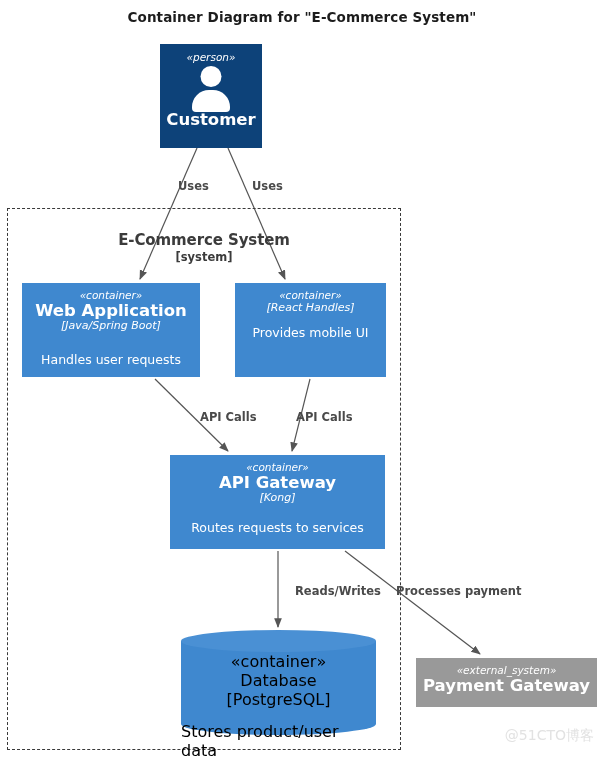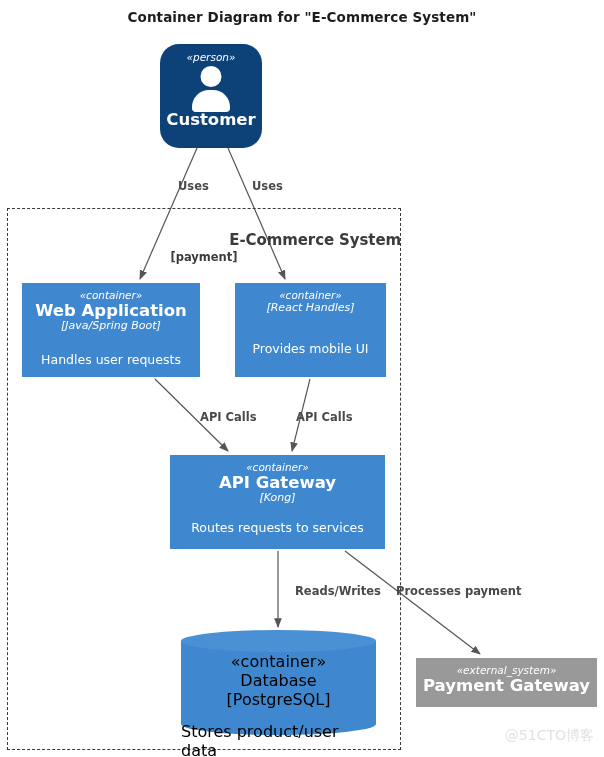--- a/index.html
+++ b/index.html
@@ -60,21 +60,20 @@
   .node {
     position: absolute;
     box-sizing: border-box;
     display: flex;
     flex-direction: column;
     align-items: center;
     overflow: hidden;
   }
   .node.person {
     background: #0d4279;
-    border-radius: 19px;
   }
   .node.container {
     background: #3f88cf;
   }
   .node.external {
     background: #999999;
   }
   .node .stereo {
     font-size: 10.5px;
     font-style: italic;
@@ -197,43 +196,43 @@
     <path d="M155,379 L228,451" stroke="#555555" stroke-width="1.2" fill="none" marker-end="url(#arrow)"></path>
 
     <path d="M310,379 L292,451" stroke="#555555" stroke-width="1.2" fill="none" marker-end="url(#arrow)"></path>
 
     <path d="M278,551 L278,627" stroke="#555555" stroke-width="1.2" fill="none" marker-end="url(#arrow)"></path>
 
     <path d="M345,551 L480,654" stroke="#555555" stroke-width="1.2" fill="none" marker-end="url(#arrow)"></path>
   </svg>
 
   <div class="boundary" style="left:7px; top:208px; width:394px; height:542px;"></div>
-  <div class="boundary-title" style="left:7px; top:231px; width:394px;text-align:right;">E-Commerce System</div>
-  <div class="boundary-stereo" style="left:7px; top:250px; width:394px;">[payment]</div>
+  <div class="boundary-title" style="left:7px; top:231px; width:394px;">E-Commerce System</div>
+  <div class="boundary-stereo" style="left:7px; top:250px; width:394px;">[system]</div>
 
   <div class="node person" style="left:160px; top:44px; width:102px; height:104px; padding-top:8px;">
     <div class="stereo">«person»</div>
     <div class="person-glyph">
       <div class="head"></div>
       <div class="body"></div>
     </div>
     <div class="name" style="margin-top:1px;">Customer</div>
   </div>
 
   <div class="node container" style="left:22px; top:283px; width:178px; height:94px; padding-top:7px;">
     <div class="stereo">«container»</div>
     <div class="name">Web Application</div>
     <div class="tech">[Java/Spring Boot]</div>
     <div class="desc" style="margin-top:20px;">Handles user requests</div>
   </div>
 
   <div class="node container" style="left:235px; top:283px; width:151px; height:94px; padding-top:7px;">
     <div class="stereo">«container»</div>
     <div class="tech">[React Handles]</div>
-    <div class="desc" style="margin-top:28px;">Provides mobile UI</div>
+    <div class="desc" style="margin-top:12px;">Provides mobile UI</div>
   </div>
 
   <div class="node container" style="left:170px; top:455px; width:215px; height:94px; padding-top:7px;">
     <div class="stereo">«container»</div>
     <div class="name">API Gateway</div>
     <div class="tech">[Kong]</div>
     <div class="desc" style="margin-top:16px;">Routes requests to services</div>
   </div>
 
   <div class="cylinder" style="left:181px; top:630px; width:195px; height:105px;">

